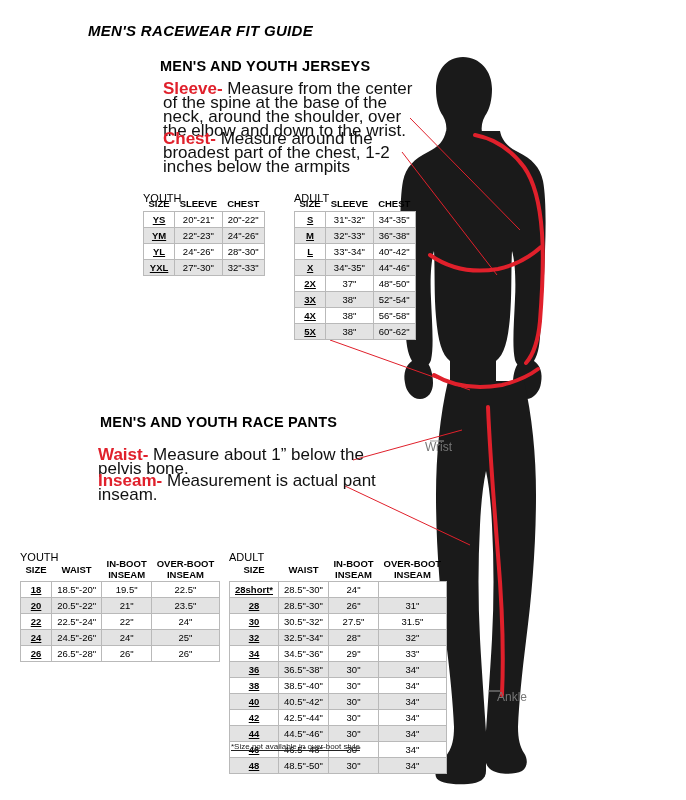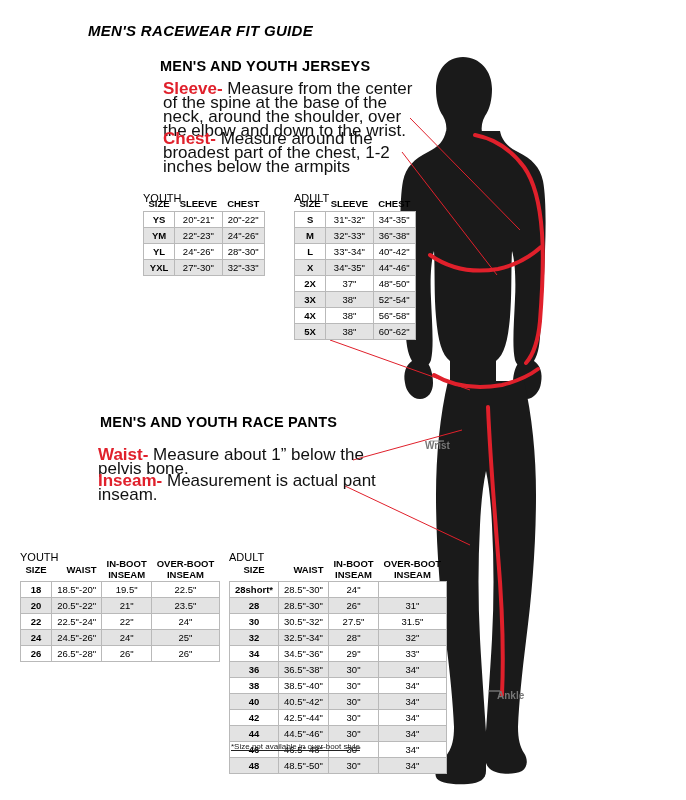--- a/index.html
+++ b/index.html
@@ -63,24 +63,24 @@
     height: 15px;
   }
   table.size thead th {
     border: none;
     font-weight: bold;
     font-size: 9.5px;
     padding-bottom: 1px;
     text-align: center;
     margin-top: 19px;
   }
-  table.size thead th.lbl { text-align: right; }
+  table.size thead th.lbl { text-align: center; }
   table.size tbody tr:nth-child(odd) td { background: #ffffff; }
   table.size tbody tr:nth-child(even) td { background: #e3e3e3; }
-  table.size tbody td:first-child { font-weight: bold; }
+  table.size tbody td:first-child { font-weight: bold; text-decoration: underline; }
 
   .grouplabel {
     position: absolute;
     font-size: 11px;
     font-weight: normal;
     margin-top: 8px;
   }
 
   
   #youth-jersey-table { left: 143px; top: 196px; }
@@ -99,23 +99,22 @@
     font-size: 8px;
     color: #222;
     text-decoration: underline;
   }
 
   
   #figure { position: absolute; left: 400px; top: 55px; width: 286px; height: 730px; }
 
   .tiny-label {
     position: absolute;
-    font-size: 10px;
+    font-size: 12px;
     color: #777;
-    font-weight: bold;
   }
   #wrist-label { left: 425px; top: 440px; }
   #ankle-label { left: 497px; top: 690px; text-align: center; }
 </style>
 </head>
 <body>
 
 <div class="page">
 
   <div class="main-title">MEN'S RACEWEAR FIT GUIDE</div>

